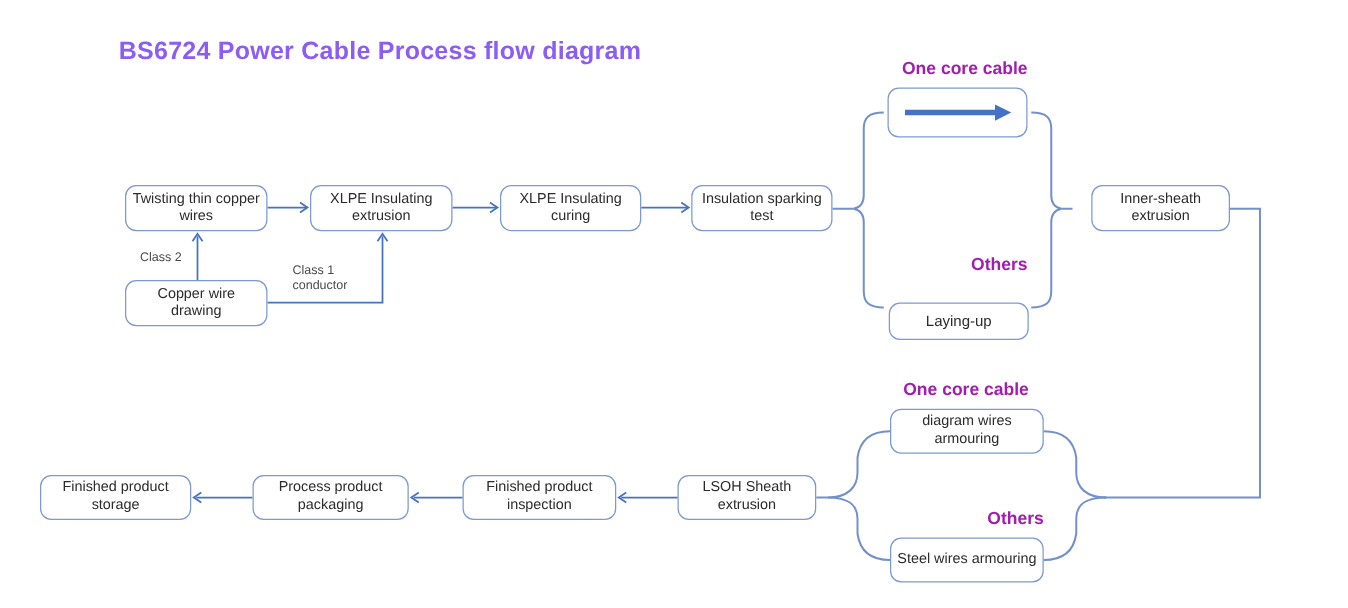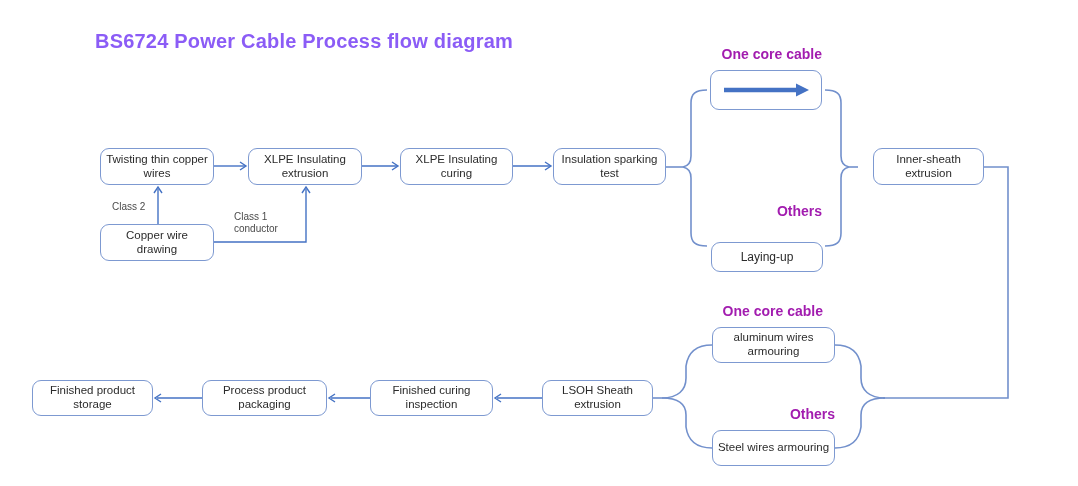--- a/index.html
+++ b/index.html
@@ -89,32 +89,32 @@
   <div class="blabel" style="left:710px;top:203px;width:112px">Others</div>
   <div class="node" style="left:711px;top:242px;width:112px;height:30px;font-size:12px">
     <span>Laying-up</span>
   </div>
   <div class="node" style="left:873px;top:148px;width:111px;height:37px">
     <span>Inner-sheath extrusion</span>
   </div>
 
   <div class="blabel" style="left:708px;top:303px;width:115px">One core cable</div>
   <div class="node" style="left:712px;top:327px;width:123px;height:36px">
-    <span>aluminum wires armouring</span>
+    <span>diagram wires armouring</span>
   </div>
   <div class="blabel" style="left:712px;top:406px;width:123px">Others</div>
   <div class="node" style="left:712px;top:430px;width:123px;height:36px">
     <span>Steel wires armouring</span>
   </div>
 
   <div class="node" style="left:542px;top:380px;width:111px;height:36px">
     <span>LSOH Sheath extrusion</span>
   </div>
   <div class="node" style="left:370px;top:380px;width:123px;height:36px">
-    <span>Finished curing inspection</span>
+    <span>Finished product inspection</span>
   </div>
   <div class="node" style="left:202px;top:380px;width:125px;height:36px">
     <span>Process product packaging</span>
   </div>
   <div class="node" style="left:32px;top:380px;width:121px;height:36px">
     <span>Finished product storage</span>
   </div>
 
 </div>
 

